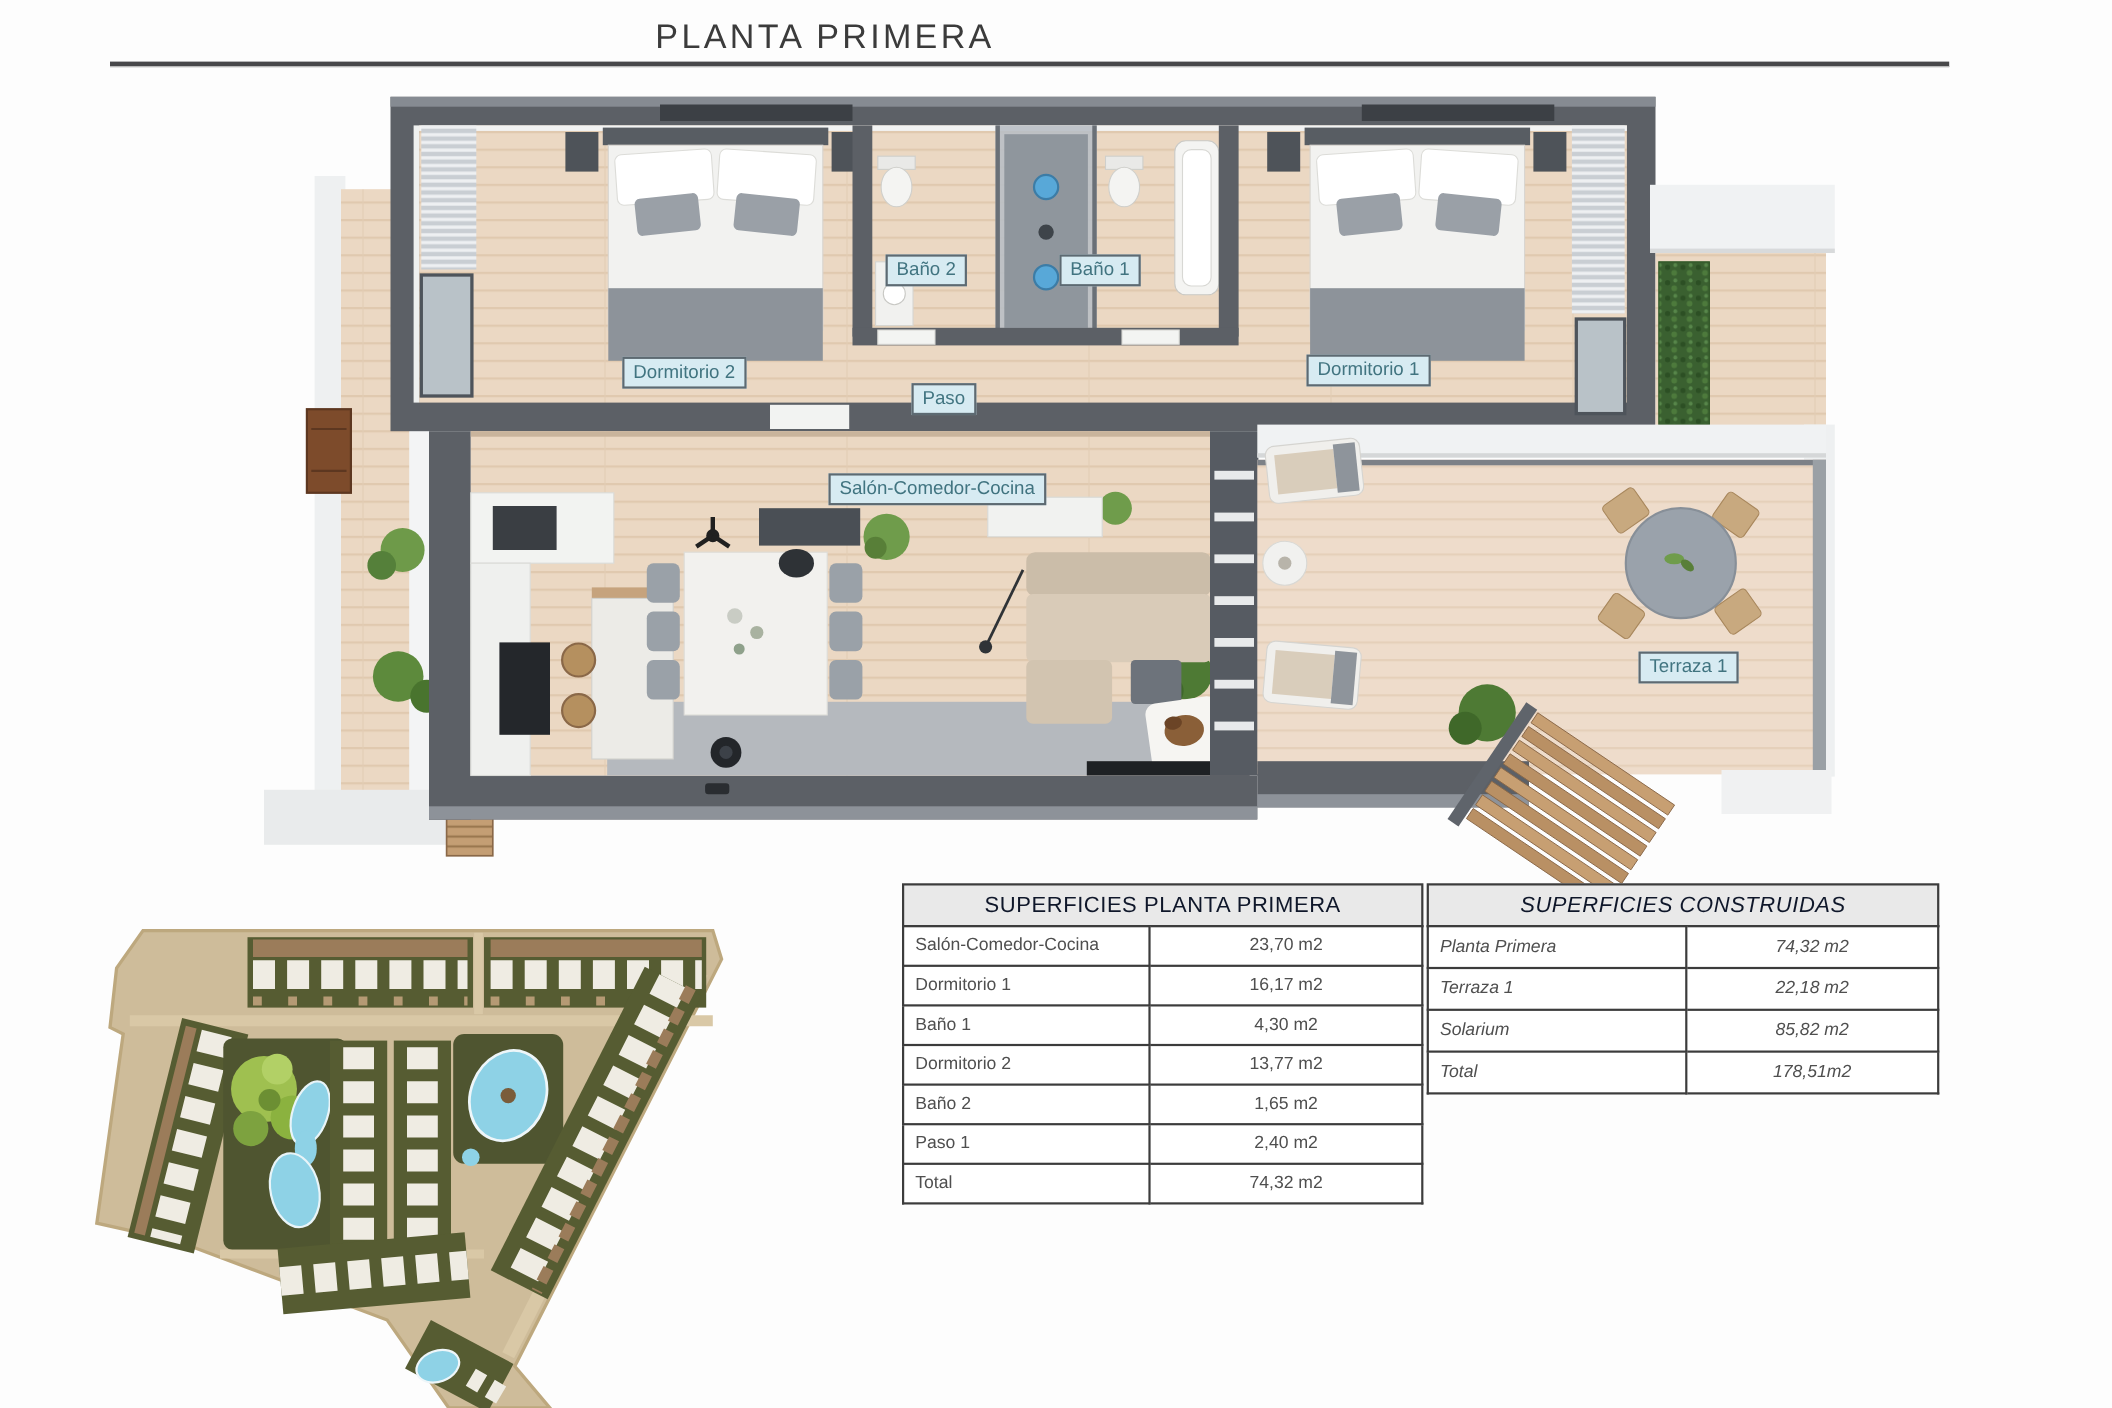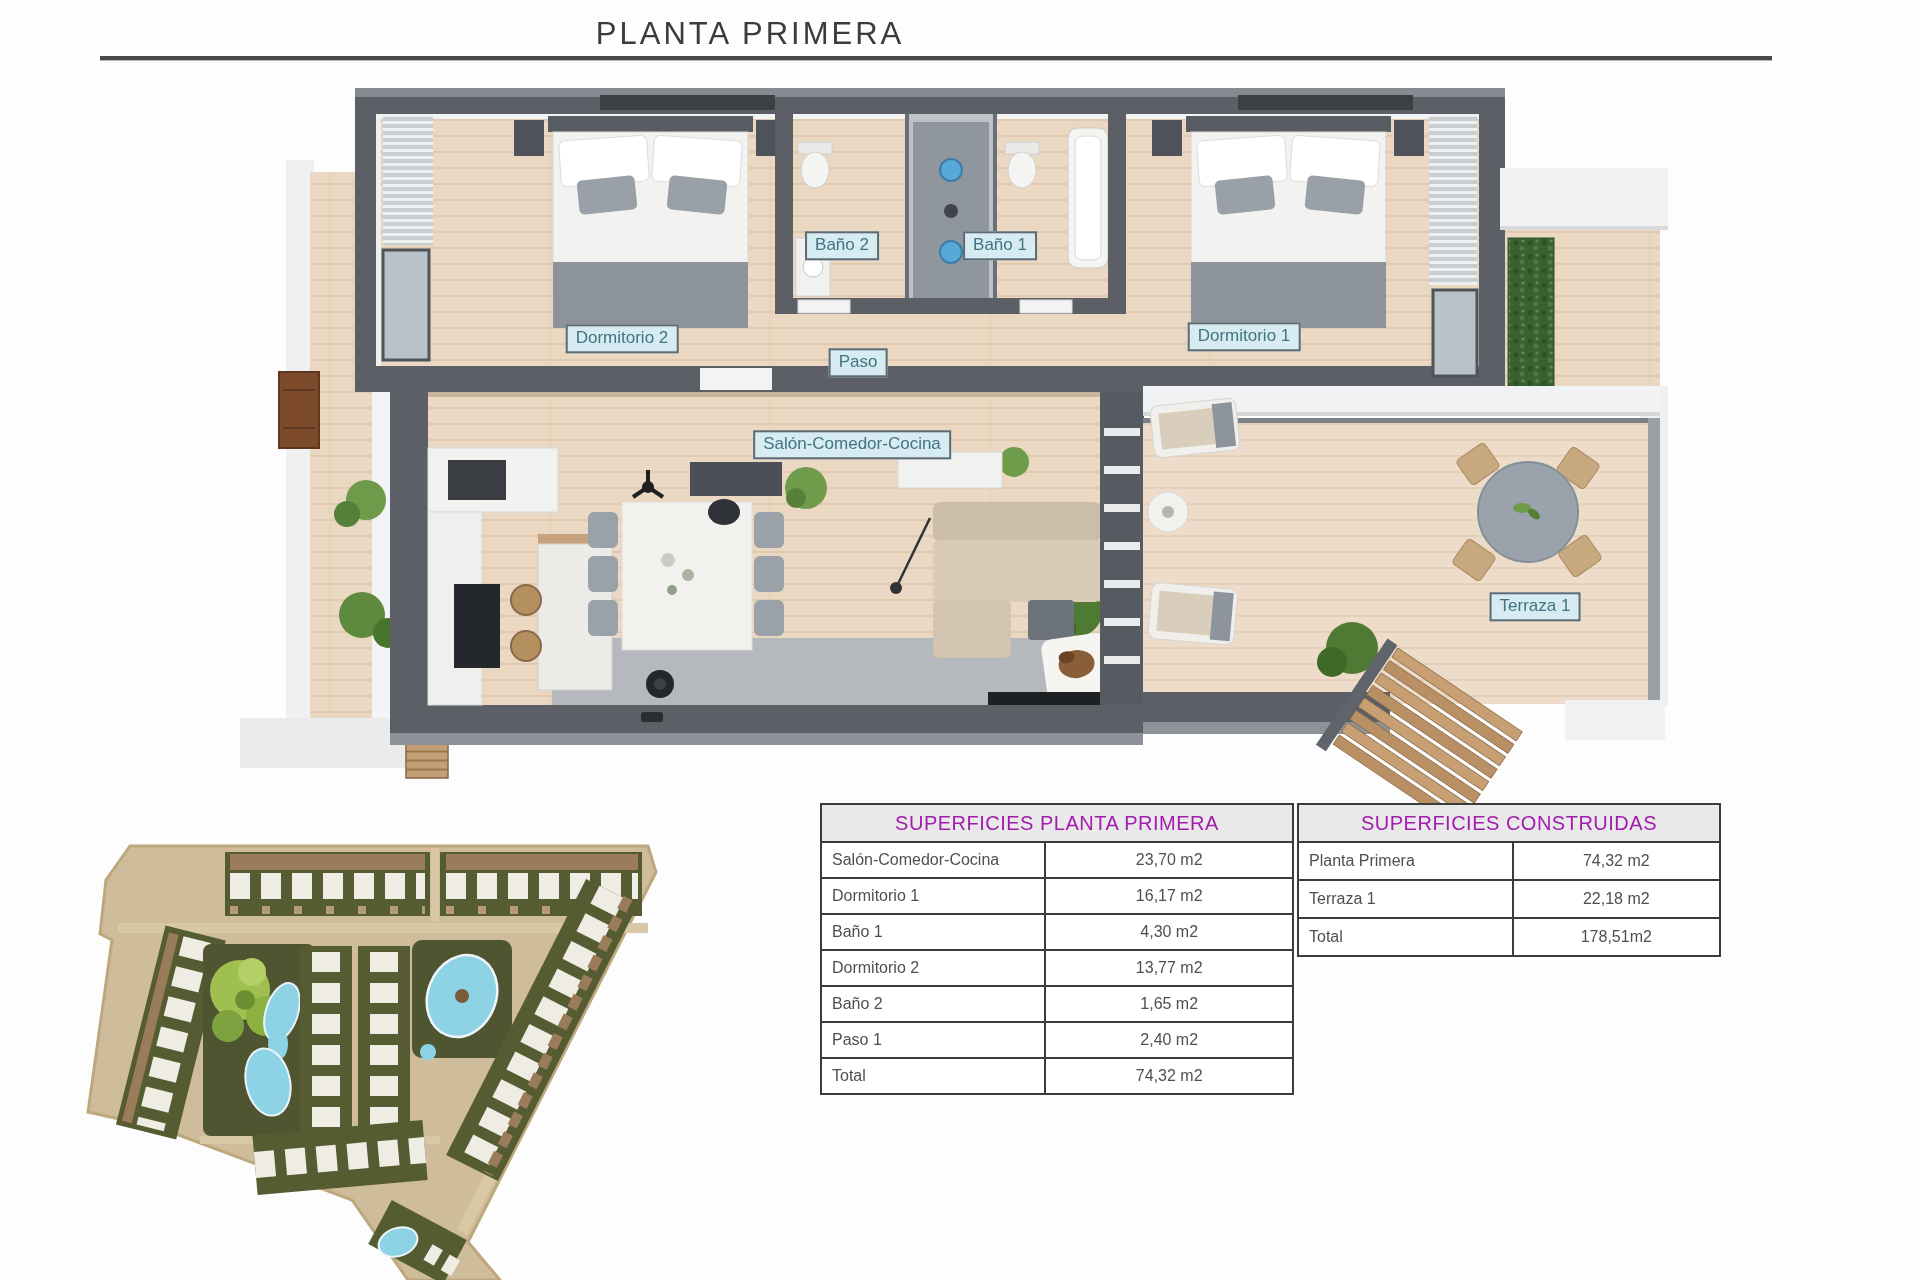--- a/index.html
+++ b/index.html
@@ -17,21 +17,21 @@
   }
   #plan-svg{position:absolute;left:0;top:0;}
   .rlabel{
     position:absolute;transform:translate(-50%,-50%);
     background:#d7ebf2;border:2px solid #5d6a72;color:#417480;
     font-size:17px;padding:2px 8px 3px 8px;white-space:nowrap;line-height:1.2;
   }
   .stable{position:absolute;color:#4f4f4f;}
   .stable .hdr{
     border:2px solid #3c3c3c;background:#e9e9e9;text-align:center;
-    font-size:20px;letter-spacing:.5px;padding:7px 0 6px 0;color:#a21caf;
+    font-size:20px;letter-spacing:.5px;padding:7px 0 6px 0;color:#0f172a;
   }
   .stable table{border-collapse:collapse;width:100%;margin-top:-2px;table-layout:fixed;}
   .stable td{border:2px solid #3c3c3c;font-size:16px;background:#fff;}
   .stable td.lab{padding:0 0 0 10px;}
   .stable td.val{text-align:center;}
   #table-planta td{height:32px;}
   #table-planta td.lab{width:45%;}
   #table-construidas td{height:34px;}
   #table-construidas td.lab{width:48%;}
 </style>
@@ -394,31 +394,35 @@
         <td class="val">2,40 m2</td>
       </tr>
       <tr>
         <td class="lab">Total</td>
         <td class="val">74,32 m2</td>
       </tr>
     </tbody>
   </table>
 </div>
 
-<div class="stable" id="table-construidas" style="left:1297px;top:803px;width:424px;">
+<div class="stable" id="table-construidas" style="left:1297px;top:803px;width:466px;font-style:italic;">
   <div class="hdr">SUPERFICIES CONSTRUIDAS</div>
   <table>
     <tbody>
       <tr>
         <td class="lab">Planta Primera</td>
         <td class="val">74,32 m2</td>
       </tr>
       <tr>
         <td class="lab">Terraza 1</td>
         <td class="val">22,18 m2</td>
       </tr>
       <tr>
+        <td class="lab">Solarium</td>
+        <td class="val">85,82 m2</td>
+      </tr>
+      <tr>
         <td class="lab">Total</td>
         <td class="val">178,51m2</td>
       </tr>
     </tbody>
   </table>
 </div>
 
 </body></html>

